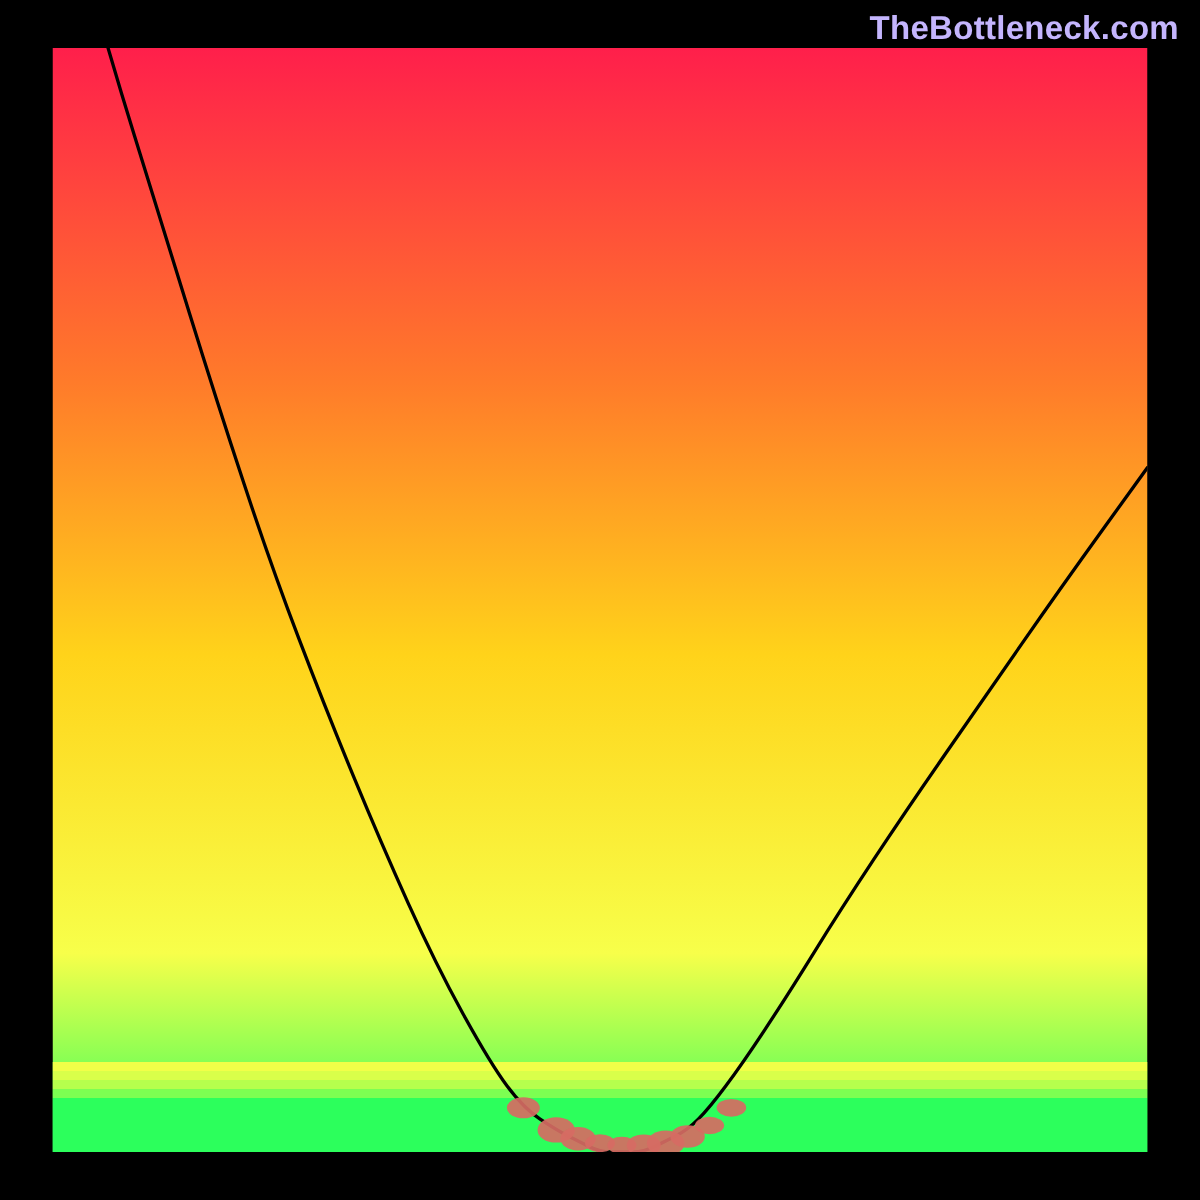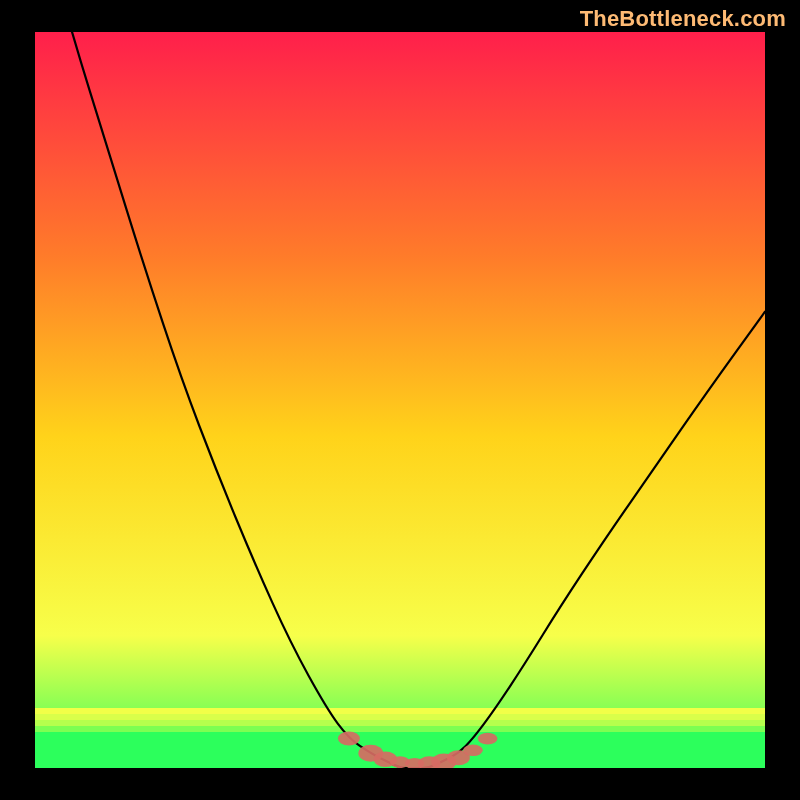--- a/index.html
+++ b/index.html
@@ -14,21 +14,21 @@
   .frame {
     position: relative;
     width: 800px;
     height: 800px;
     background: #000;
   }
   .watermark {
     position: absolute;
     top: 6px;
     right: 14px;
-    color: #fdba74;
+    color: #c4b5fd;
     font-size: 22px;
     font-weight: 600;
     letter-spacing: 0.2px;
     z-index: 3;
   }
   .plot-area {
     position: absolute;
     left: 35px;
     top: 32px;
     width: 730px;

